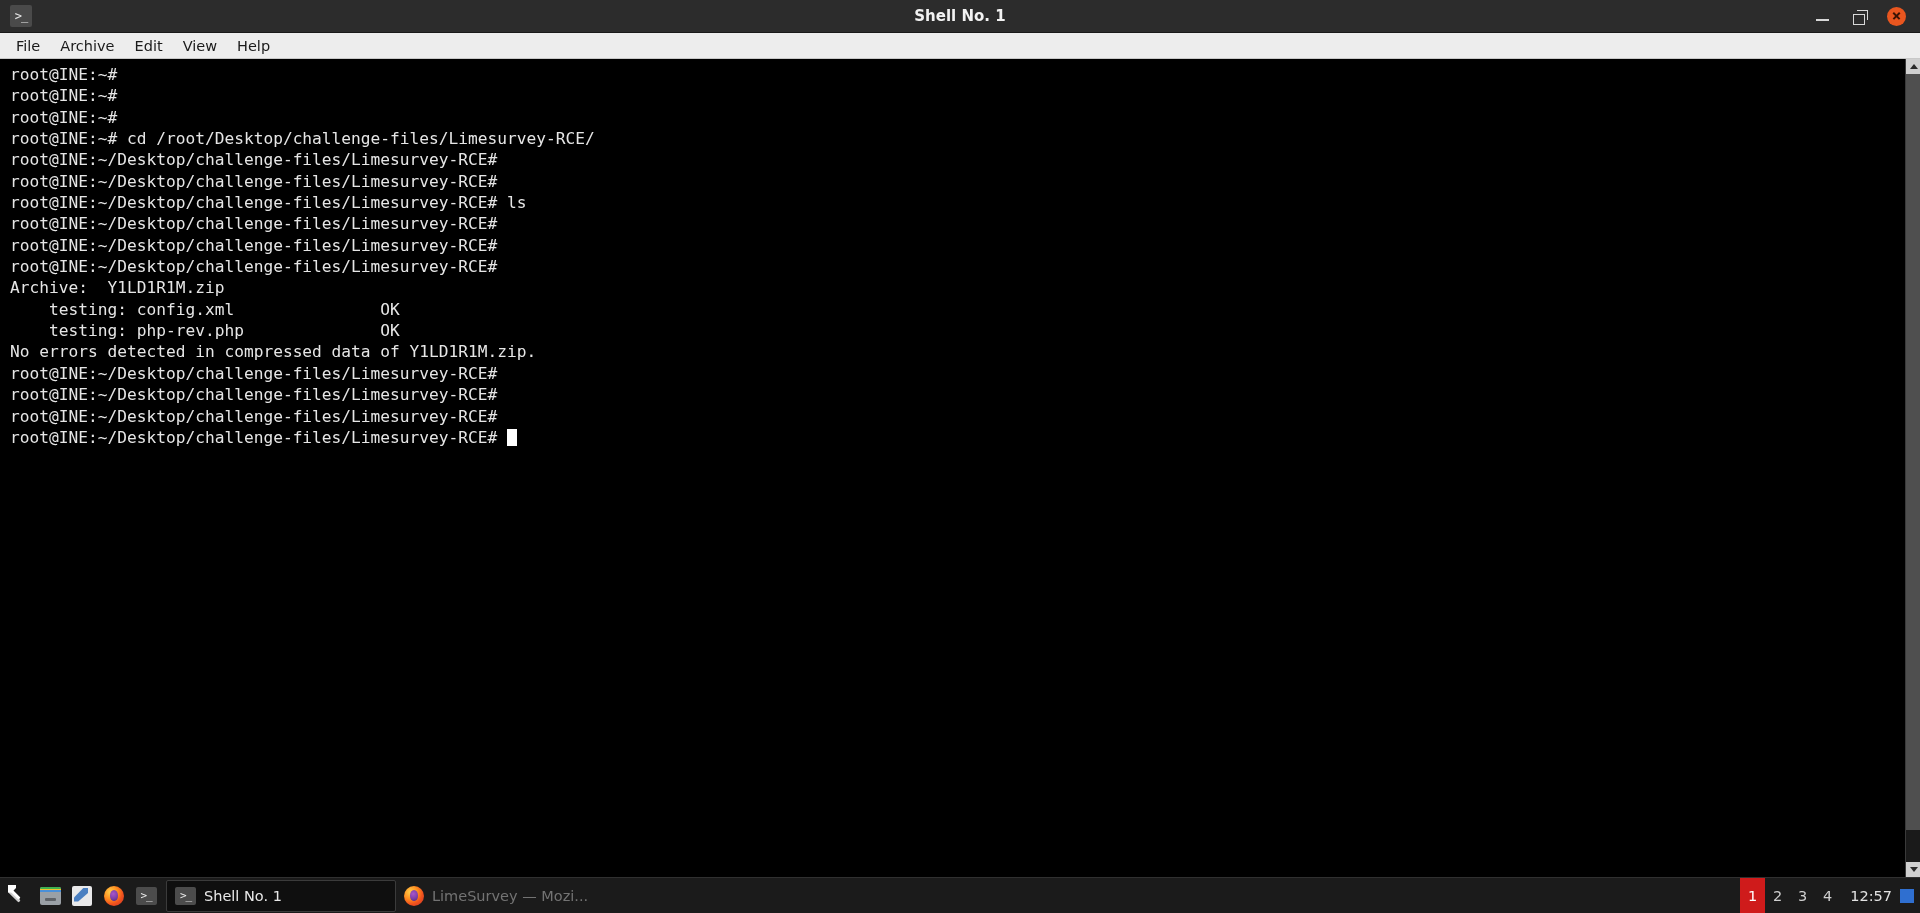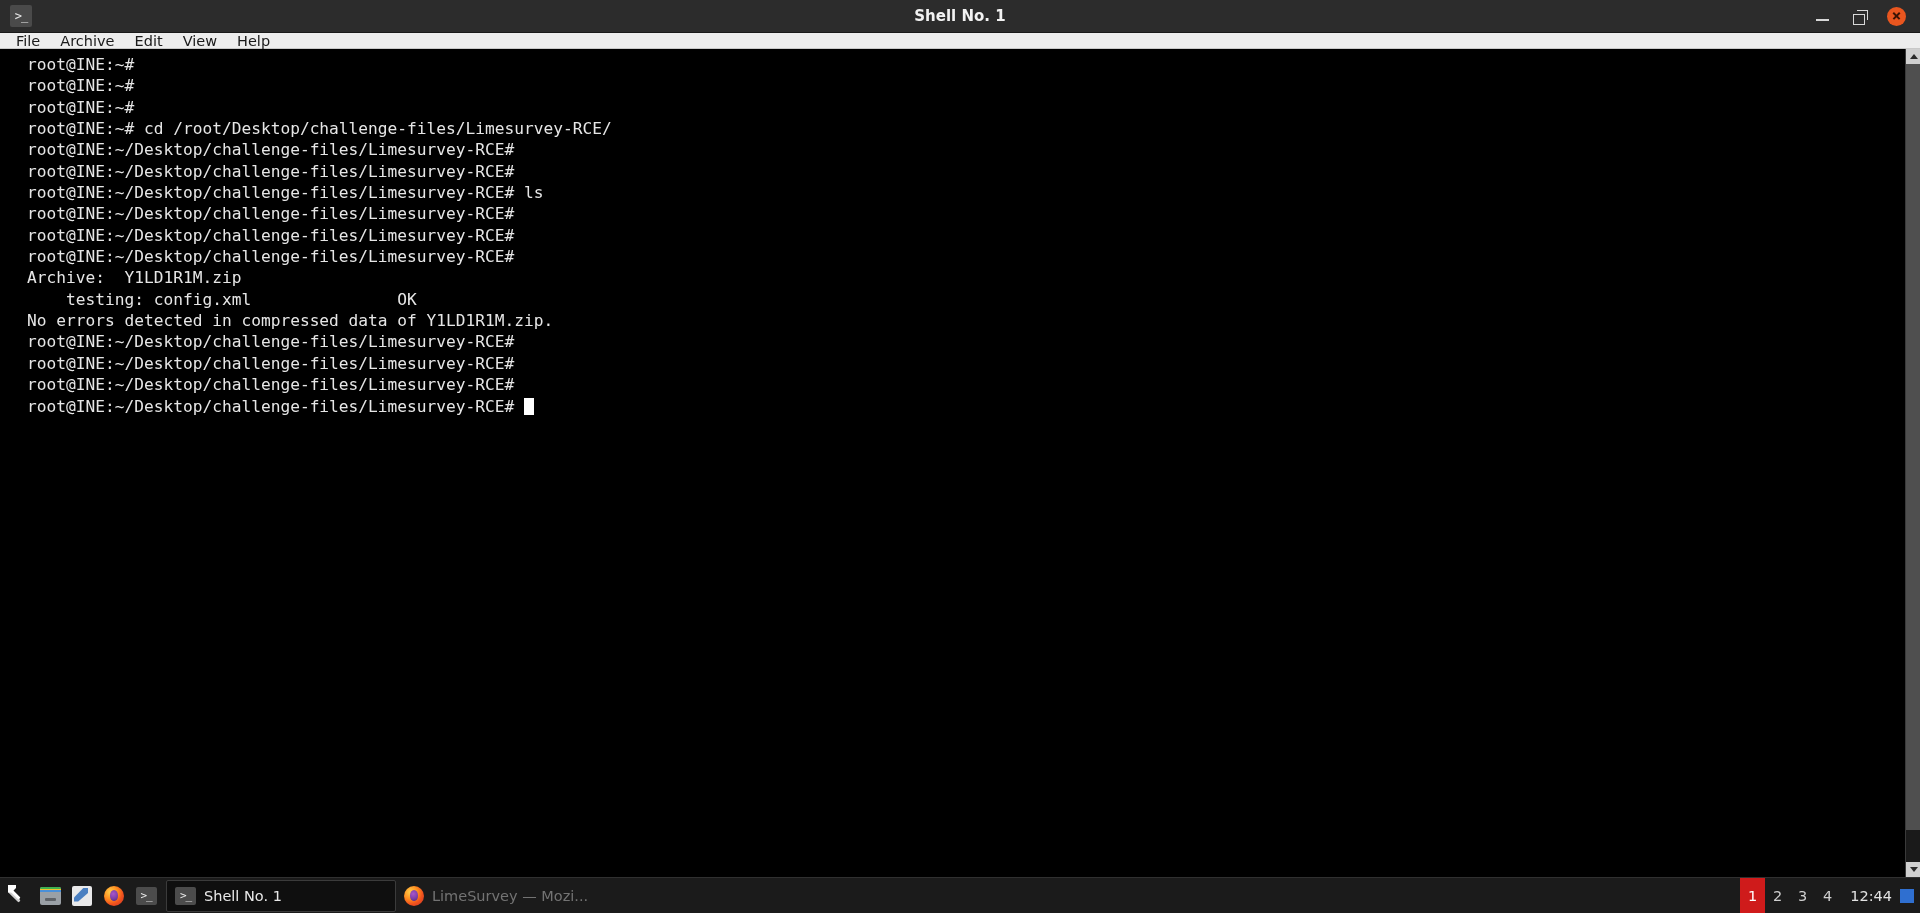--- a/index.html
+++ b/index.html
@@ -94,21 +94,21 @@
   .tb-close::before, .tb-close::after {
     content: ""; position: absolute;
     width: 9px; height: 1.8px;
     background: #3b1405;
   }
   .tb-close::before { transform: rotate(45deg); }
   .tb-close::after  { transform: rotate(-45deg); }
 
   
   .menubar {
-    height: 16px;
+    height: 26px;
     background: #ededed;
     border-bottom: 1px solid #c8c8c8;
     display: flex;
     align-items: center;
     padding-left: 6px;
     flex: 0 0 auto;
   }
   .menu-item {
     padding: 2px 10px;
     font-size: 14.5px;
@@ -131,21 +131,20 @@
     padding: 5px 0 0 10px;
     overflow: hidden;
   }
   .term-line {
     font-family: "DejaVu Sans Mono", monospace;
     font-size: 16.2px;
     line-height: 21.35px;
     color: #e6e6e6;
     white-space: pre;
     letter-spacing: 0px;
-    margin-left: 17px;
   }
   .cursor {
     display: inline-block;
     width: 9.6px;
     height: 17px;
     background: #ffffff;
     vertical-align: -3px;
   }
 
   
@@ -396,20 +395,21 @@
         <div class="term-line">root@INE:~#</div>
         <div class="term-line">root@INE:~# cd /root/Desktop/challenge-files/Limesurvey-RCE/</div>
         <div class="term-line">root@INE:~/Desktop/challenge-files/Limesurvey-RCE#</div>
         <div class="term-line">root@INE:~/Desktop/challenge-files/Limesurvey-RCE#</div>
         <div class="term-line">root@INE:~/Desktop/challenge-files/Limesurvey-RCE# ls</div>
         <div class="term-line">root@INE:~/Desktop/challenge-files/Limesurvey-RCE#</div>
         <div class="term-line">root@INE:~/Desktop/challenge-files/Limesurvey-RCE#</div>
         <div class="term-line">root@INE:~/Desktop/challenge-files/Limesurvey-RCE#</div>
         <div class="term-line">Archive:  Y1LD1R1M.zip</div>
         <div class="term-line">    testing: config.xml               OK</div>
+        <div class="term-line">    testing: php-rev.php              OK</div>
         <div class="term-line">No errors detected in compressed data of Y1LD1R1M.zip.</div>
         <div class="term-line">root@INE:~/Desktop/challenge-files/Limesurvey-RCE#</div>
         <div class="term-line">root@INE:~/Desktop/challenge-files/Limesurvey-RCE#</div>
         <div class="term-line">root@INE:~/Desktop/challenge-files/Limesurvey-RCE#</div>
         <div class="term-line"><span>root@INE:~/Desktop/challenge-files/Limesurvey-RCE# </span><span class="cursor"></span></div>
       </div>
     <div class="term-scrollbar">
       <div class="sb-arrow up"></div>
       <div class="sb-track">
         <div class="sb-thumb"></div>
@@ -448,18 +448,18 @@
       </div>
     </div>
 
     <div class="tray">
       <div class="workspaces">
         <div class="ws active">1</div>
         <div class="ws">2</div>
         <div class="ws">3</div>
         <div class="ws">4</div>
       </div>
-      <div class="clock">12:44</div>
+      <div class="clock">12:57</div>
       <div class="tray-indicator"></div>
     </div>
   </div>
 
 </div>
 
 </body></html>

